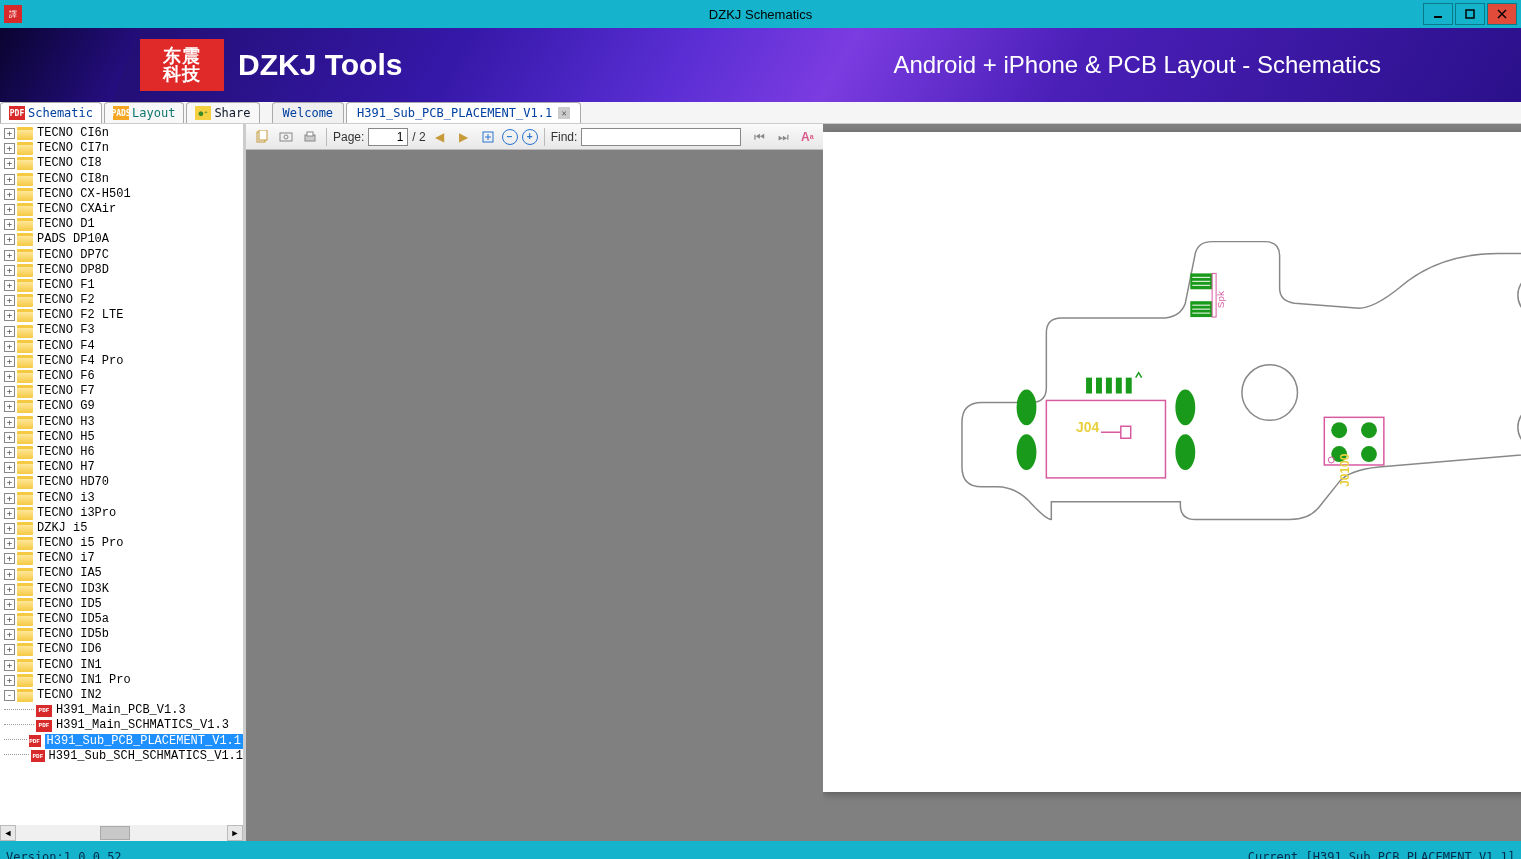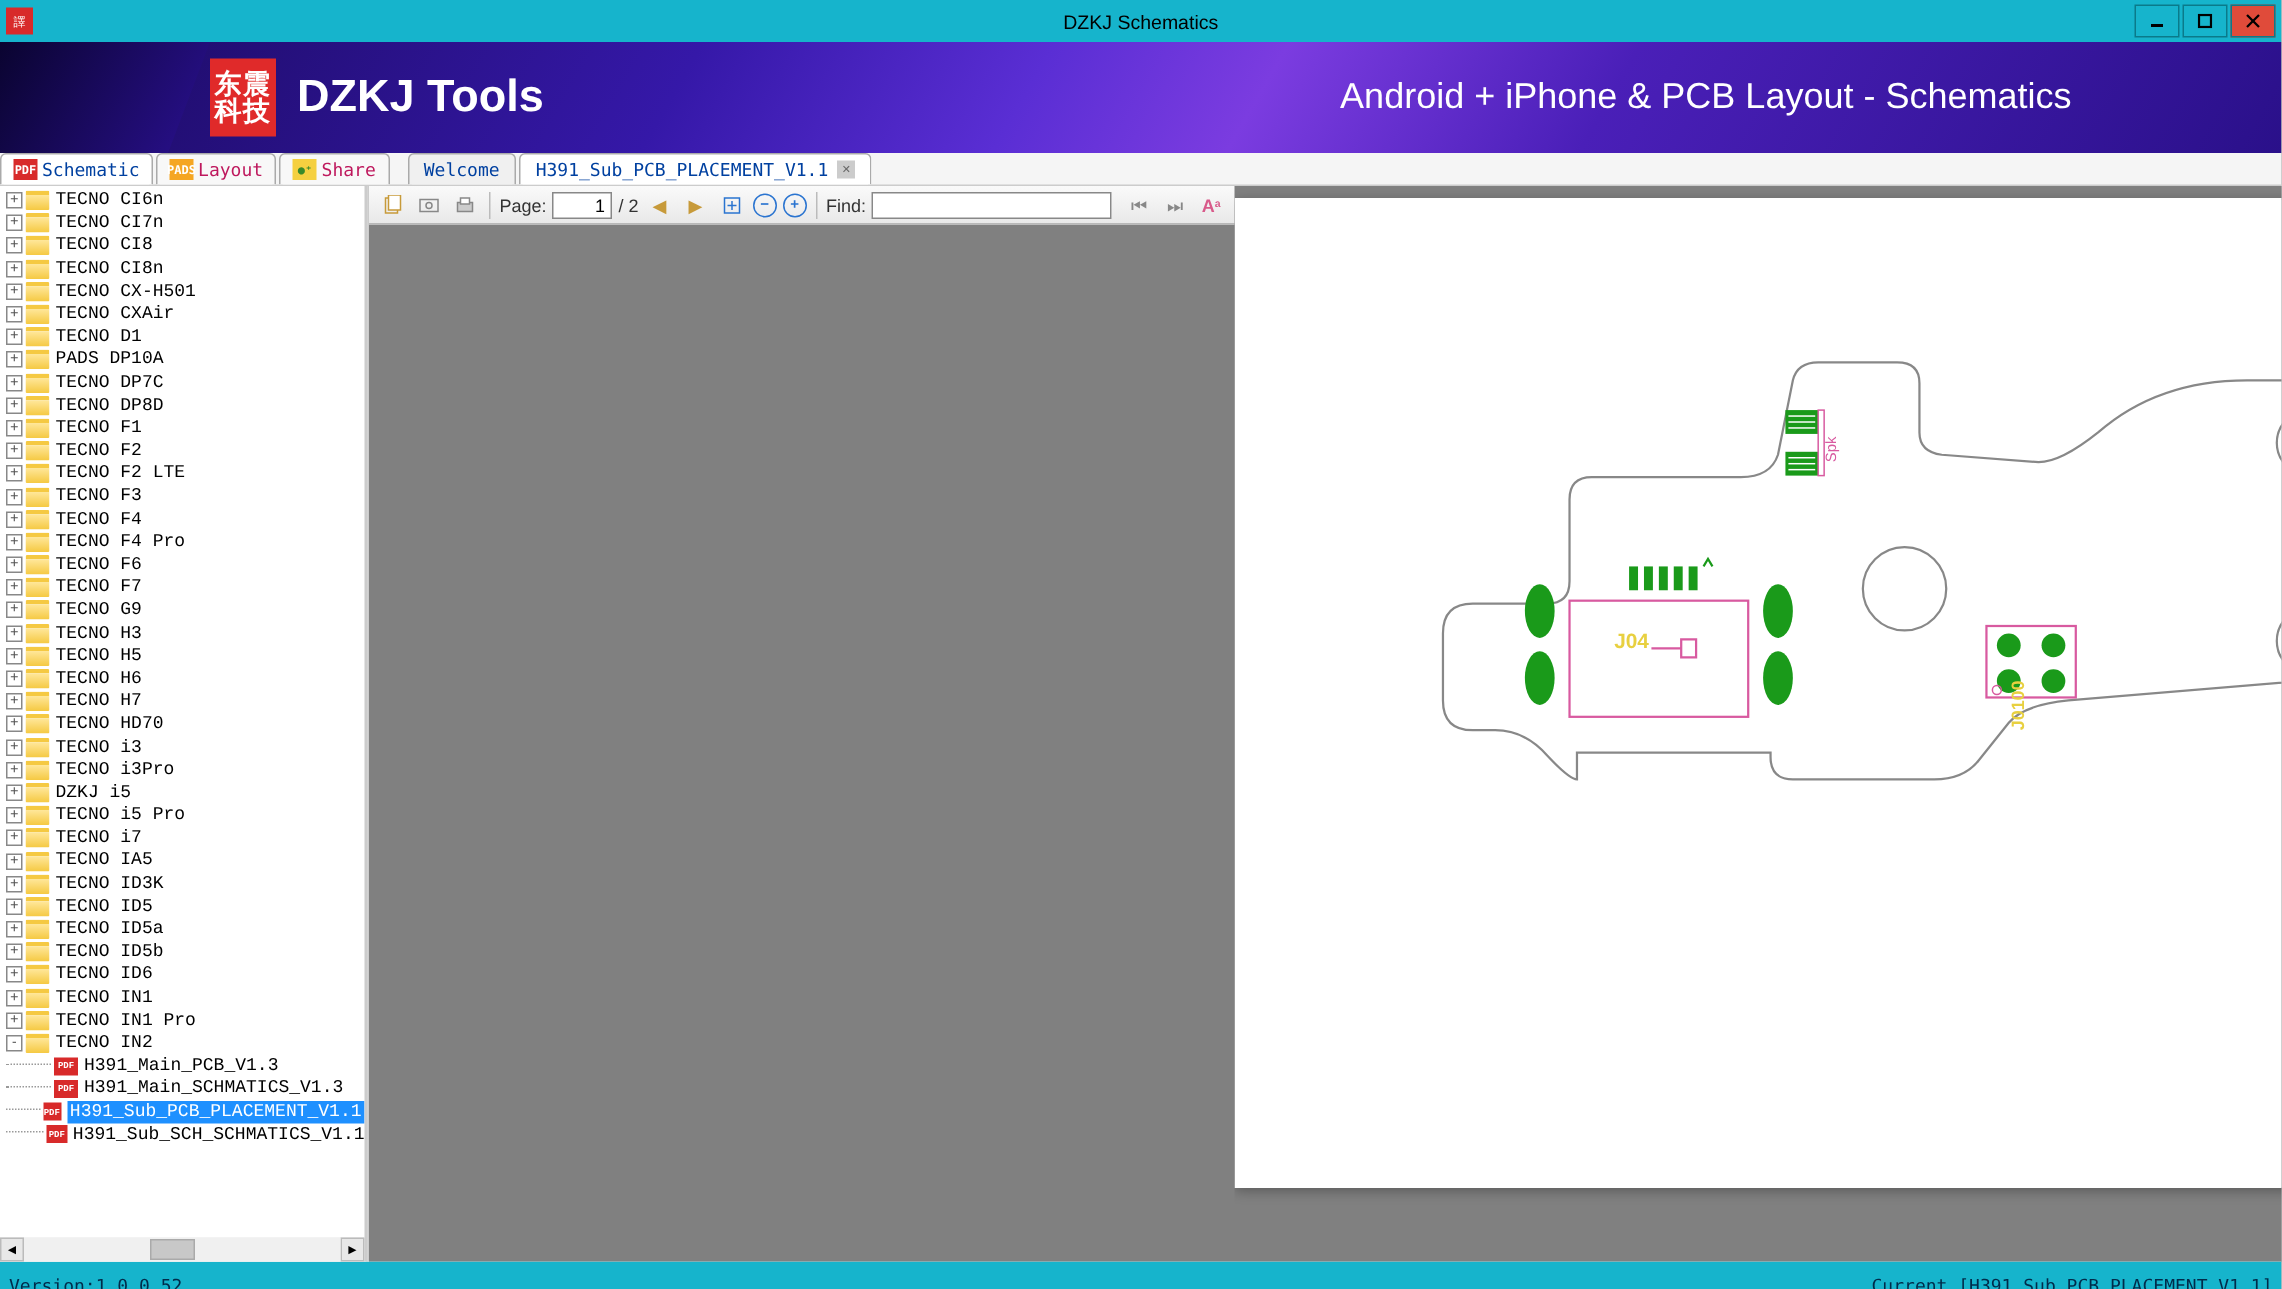--- a/index.html
+++ b/index.html
@@ -5,21 +5,21 @@
 * { margin: 0; padding: 0; box-sizing: border-box; }
 body { font-family: "Segoe UI", Tahoma, sans-serif; font-size: 12px; overflow: hidden; background: #fff; }
 .titlebar { height: 28px; background: #16b4cc; display: flex; align-items: center; padding: 0 4px; position: relative; }
 .titlebar .app-icon { width: 18px; height: 18px; background: #d82a2a; margin-right: 6px; display: flex; align-items: center; justify-content: center; color: #fff; font-size: 8px; }
 .titlebar .title { position: absolute; left: 50%; transform: translateX(-50%); color: #000; font-size: 13px; }
 .titlebar .winbtns { margin-left: auto; display: flex; }
 .titlebar .winbtn { width: 30px; height: 22px; display: flex; align-items: center; justify-content: center; margin-left: 2px; border: 1px solid #0a7a8a; background: #16b4cc; cursor: pointer; }
 .titlebar .winbtn.close { background: #e04b3a; }
 .banner { height: 74px; background: linear-gradient(120deg, #1a0a5e 0%, #3518a8 30%, #5a2ed4 45%, #7b3ce0 55%, #4a1fb8 70%, #2a108a 100%); display: flex; align-items: center; padding: 0 140px; position: relative; overflow: hidden; }
 .banner::before { content:""; position:absolute; left:0; top:0; width:140px; height:100%; background: linear-gradient(120deg,#0a0430,#2a1090); clip-path: polygon(0 0, 100% 0, 80% 100%, 0 100%); }
-.banner .logo { width: 44px; height: 52px; background: #e02a2a; color: #fff; font-size: 16px; font-weight: bold; display: flex; flex-direction: column; align-items: center; justify-content: center; line-height: 1; margin-right: 14px; z-index:1;}
+.banner .logo { width: 84px; height: 52px; background: #e02a2a; color: #fff; font-size: 16px; font-weight: bold; display: flex; flex-direction: column; align-items: center; justify-content: center; line-height: 1; margin-right: 14px; z-index:1;}
 .banner .logo span { font-size: 18px; letter-spacing:1px; }
 .banner .tools-txt { color: #fff; font-size: 30px; font-weight: 600; z-index:1;}
 .banner .tagline { margin-left: auto; color: #fff; font-size: 24px; z-index:1;}
 .tabbar { height: 22px; background: #f5f5f5; display: flex; border-bottom: 1px solid #ccc; }
 .tabbar .sidetab { display: flex; align-items: center; padding: 0 8px; border: 1px solid #aaa; border-bottom: none; border-radius: 4px 4px 0 0; margin-right: 2px; background: #f8f8f8; font-family: "SimSun", monospace; font-size: 12px; cursor: pointer; }
 .tabbar .sidetab.active { background: #fff; }
 .tabbar .sidetab .ticon { width: 16px; height: 14px; margin-right: 3px; display:inline-flex; align-items:center; justify-content:center; font-size:8px; font-weight:bold; }
 .tabbar .doctab { display: flex; align-items: center; padding: 0 10px; border: 1px solid #aaa; border-bottom:none; border-radius: 4px 4px 0 0; margin-right: 2px; background: #f0f0f0; font-family: "SimSun", monospace; font-size: 12px; color: #0040a0; cursor:pointer;}
 .tabbar .doctab.active { background: #fff; }
 .tabbar .doctab .closex { margin-left: 6px; width: 12px; height: 12px; background: #ccc; color:#666; font-size:9px; display:flex; align-items:center; justify-content:center; cursor:pointer;}
@@ -93,25 +93,25 @@
   <div class="tagline">Android + iPhone &amp; PCB Layout - Schematics</div>
 </div>
 
 <div class="tabbar">
   <div class="sidetab active">
     <span class="ticon" style="background:#d82a2a;color:#fff;">PDF</span>
     <span style="color:#0040a0">Schematic</span>
   </div>
   <div class="sidetab">
     <span class="ticon" style="background:#f5a623;color:#fff;">PADS</span>
-    <span style="color:#be185d">Layout</span>
+    <span style="color:#0f766e">Layout</span>
   </div>
   <div class="sidetab">
     <span class="ticon" style="background:#f5d040;color:#3a8a2a;">●⁺</span>
-    <span style="color:#be185d">Share</span>
+    <span style="color:#0f172a">Share</span>
   </div>
   <div style="width:10px"></div>
   <div class="doctab">
     <span>Welcome</span>
   </div>
   <div class="doctab active">
     <span>H391_Sub_PCB_PLACEMENT_V1.1</span>
     <span class="closex">✕</span>
   </div>
 </div>

